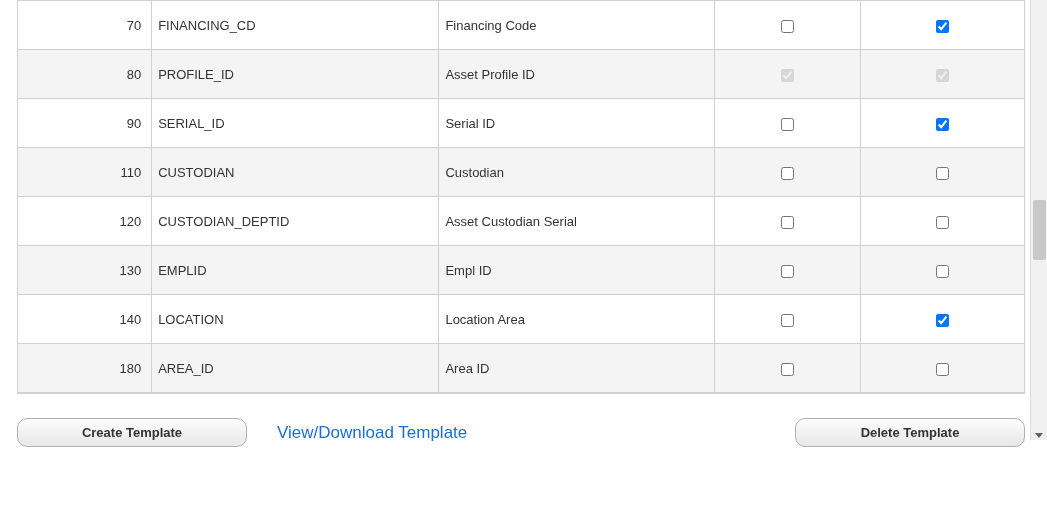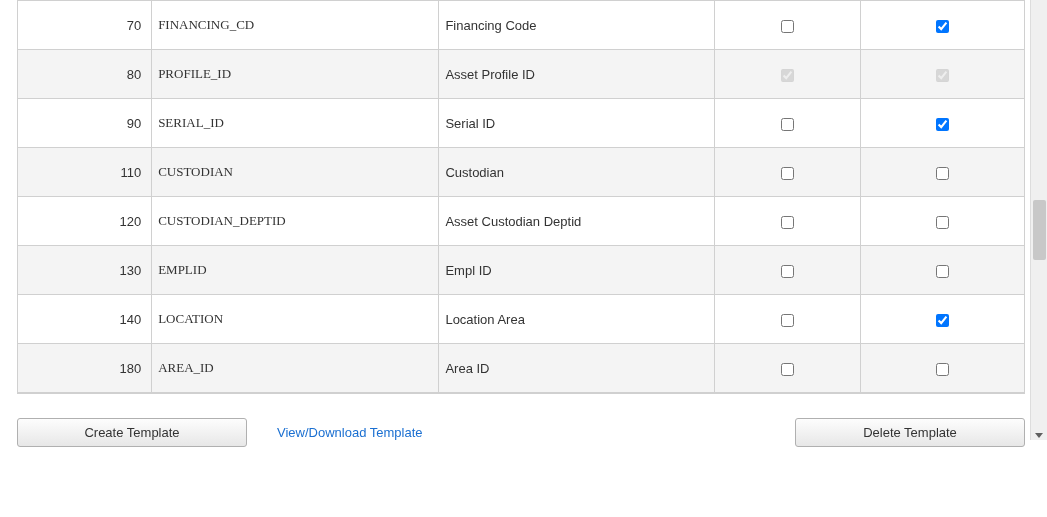--- a/index.html
+++ b/index.html
@@ -40,21 +40,20 @@
       background: #ffffff;
     }
     .col-num {
       width: 134px;
       text-align: right;
       padding-right: 10px;
     }
     .col-field {
       width: 287px;
       padding-left: 6px;
-      font-family: Liberation Serif, serif;
     }
     .col-desc {
       width: 275px;
       padding-left: 6px;
     }
     .col-chk1 {
       width: 146px;
       text-align: center;
     }
     .col-chk2 {
@@ -72,36 +71,36 @@
     .button-row {
       margin-top: 24px;
       margin-left: 17px;
       width: 1008px;
       display: flex;
       align-items: center;
     }
     .btn {
       font-family: Arial, sans-serif;
       font-size: 13px;
-      font-weight: normal;
+      font-weight: bold;
       color: #333;
       background: linear-gradient(to bottom, #fdfdfd, #e7e7e7);
       border: 1px solid #b0b0b0;
-      border-radius: 3px;
+      border-radius: 10px;
       padding: 6px 0;
       width: 230px;
       cursor: pointer;
       text-align: center;
     }
     .link {
       color: #1a6fd1;
       text-decoration: none;
       margin-left: 30px;
       cursor: pointer;
-      font-size: 13px;
+      font-size: 17px;
     }
     .spacer {
       flex: 1;
     }
     .scrollbar {
       position: absolute;
       right: 0;
       top: 0;
       width: 17px;
       height: 440px;
@@ -158,21 +157,21 @@
         <tr>
           <td class="col-num">110</td>
           <td class="col-field">CUSTODIAN</td>
           <td class="col-desc">Custodian</td>
           <td class="col-chk1"><input type="checkbox" style=""></td>
           <td class="col-chk2"><input type="checkbox" style=""></td>
         </tr>
         <tr>
           <td class="col-num">120</td>
           <td class="col-field">CUSTODIAN_DEPTID</td>
-          <td class="col-desc">Asset Custodian Deptid</td>
+          <td class="col-desc">Asset Custodian Serial</td>
           <td class="col-chk1"><input type="checkbox" style=""></td>
           <td class="col-chk2"><input type="checkbox" style=""></td>
         </tr>
         <tr>
           <td class="col-num">130</td>
           <td class="col-field">EMPLID</td>
           <td class="col-desc">Empl ID</td>
           <td class="col-chk1"><input type="checkbox" style=""></td>
           <td class="col-chk2"><input type="checkbox" style=""></td>
         </tr>

